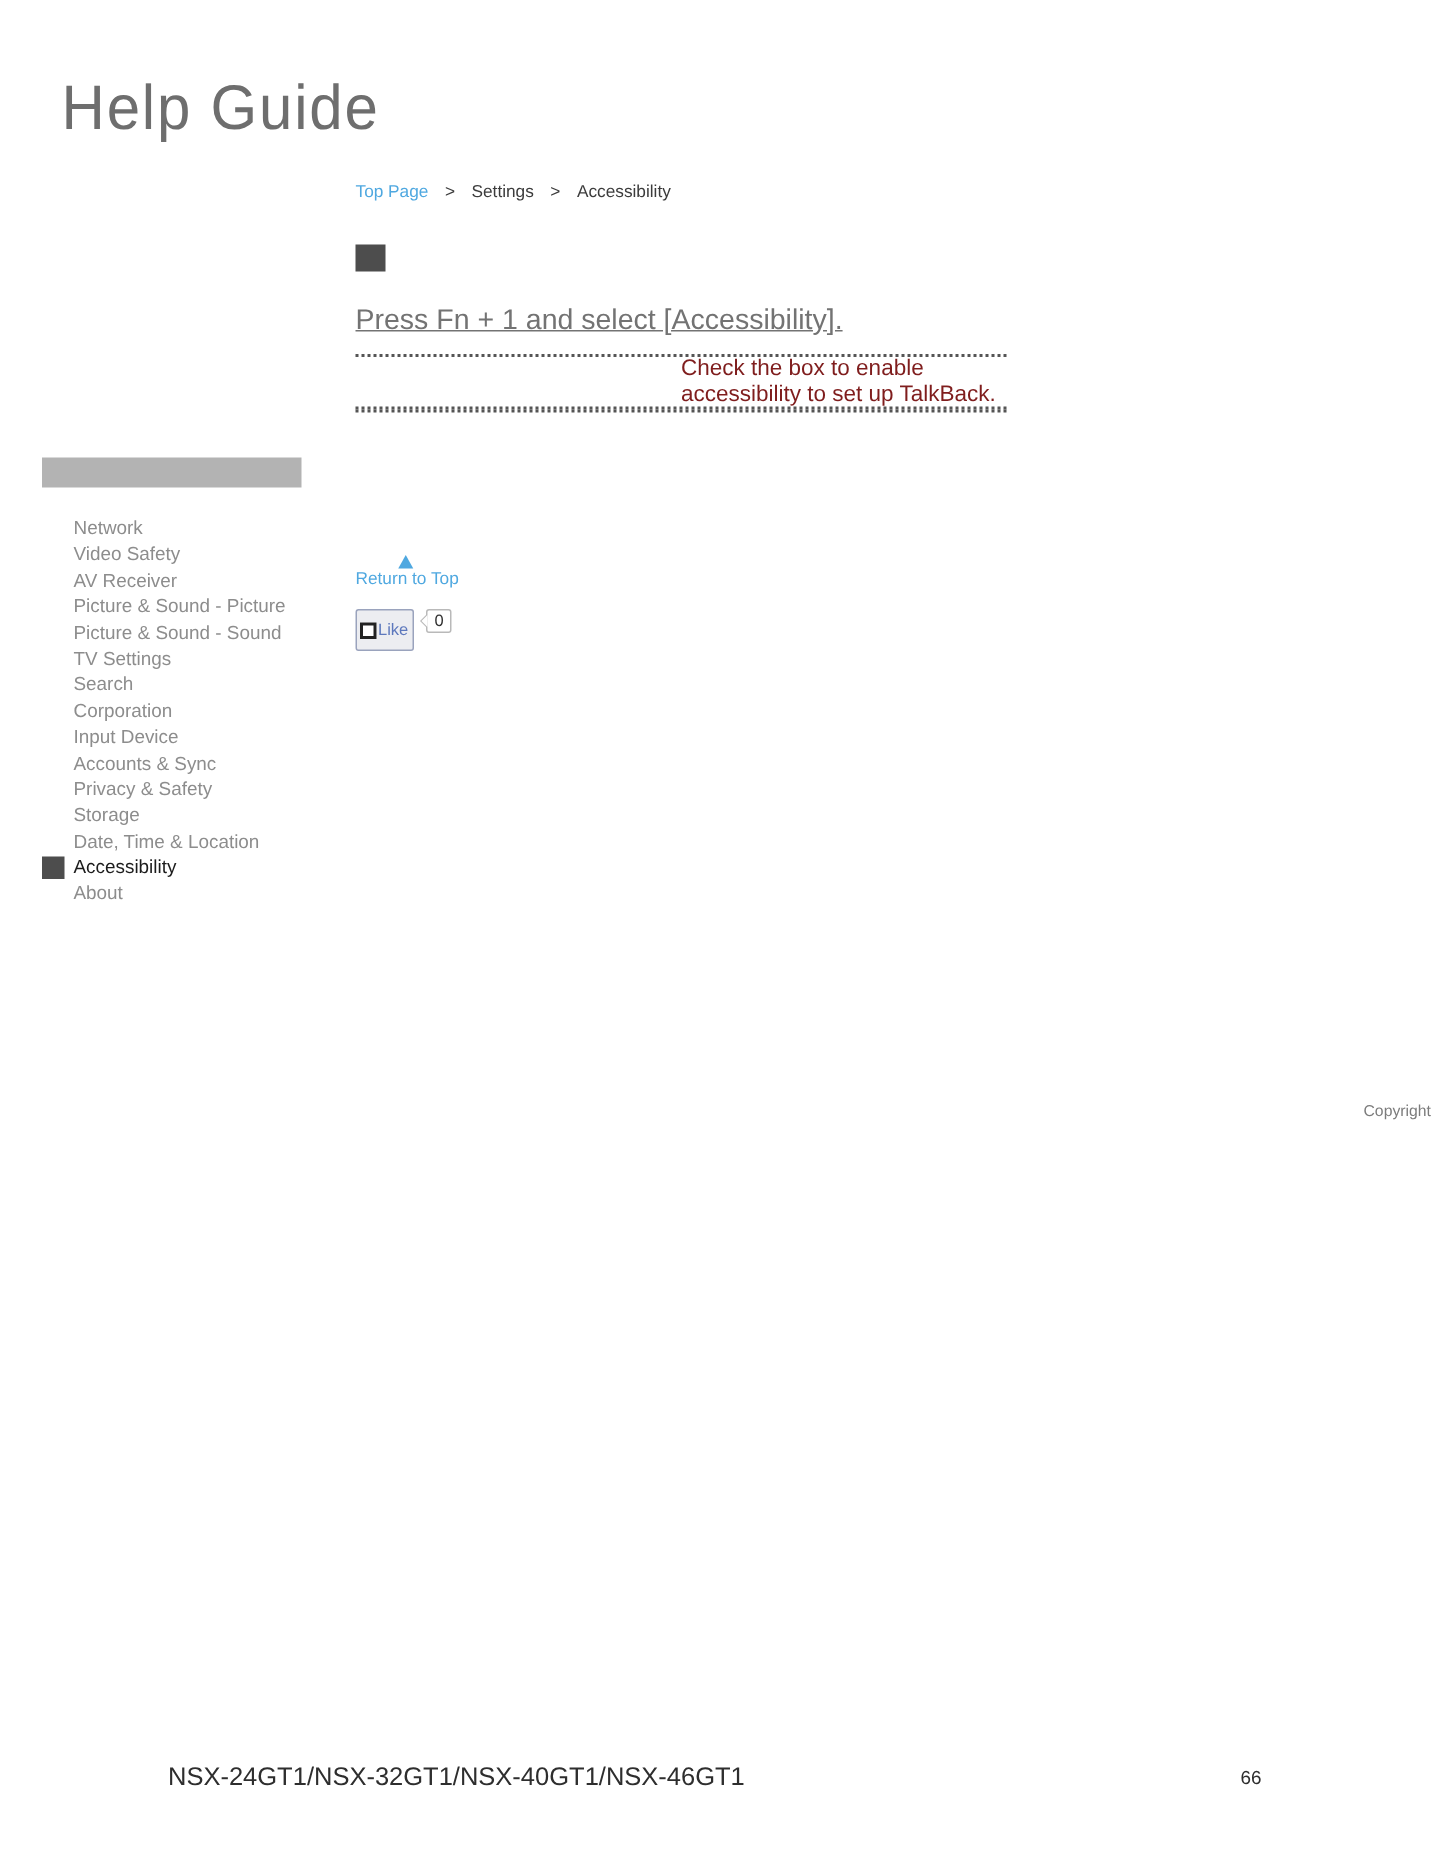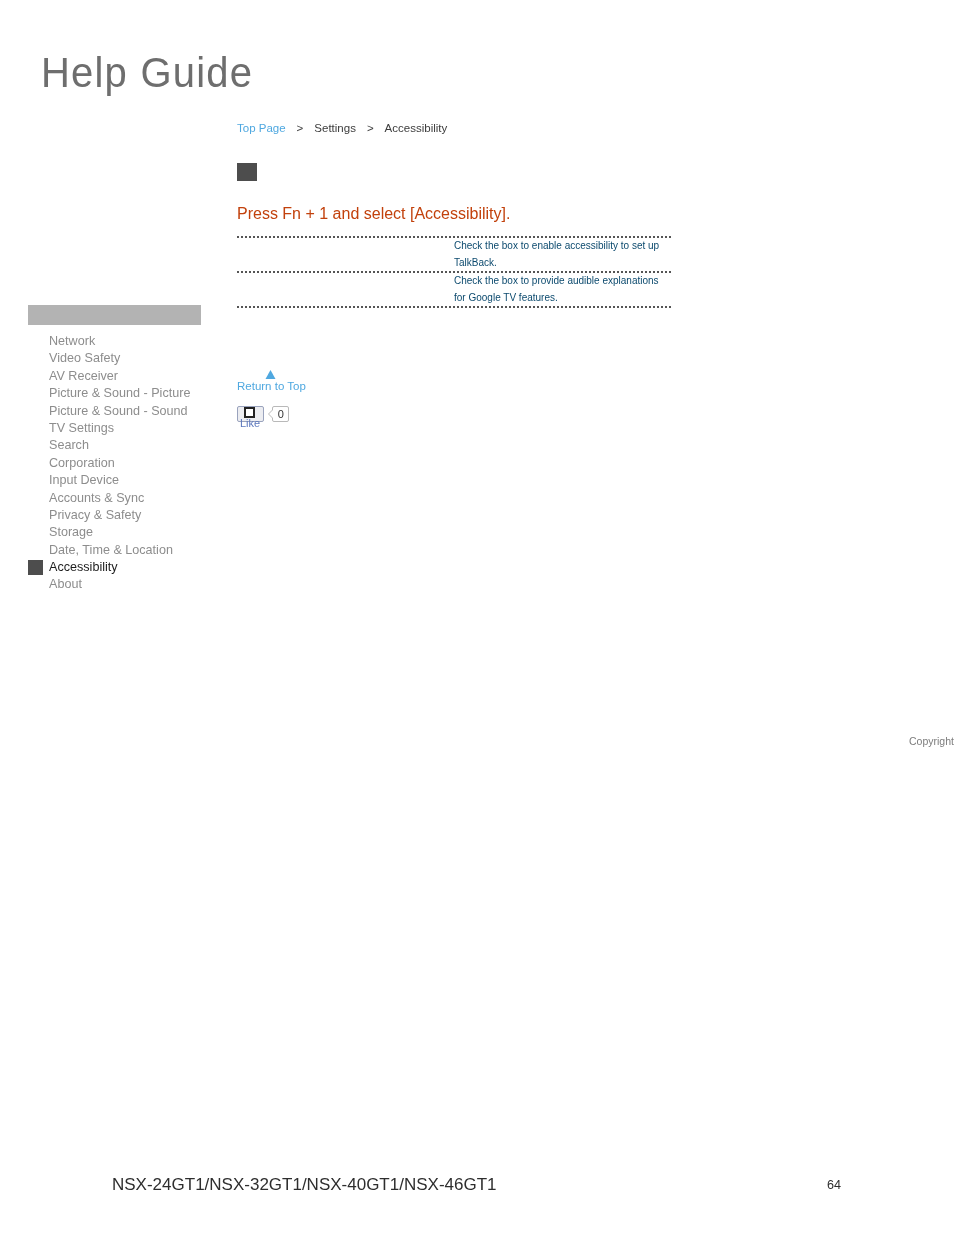--- a/index.html
+++ b/index.html
@@ -39,21 +39,21 @@
     left: 28px;
     top: 305px;
     width: 173px;
   }
   .sidebar-header {
     width: 173px;
     height: 20px;
     background: #b3b3b3;
   }
   .sidebar-nav {
-    margin-top: 8px;
+    margin-top: 19px;
     position: relative;
   }
   .sidebar-item {
     position: relative;
     height: 17.4px;
     line-height: 17.4px;
     padding-left: 21px;
     font-size: 12.6px;
     color: #8d8d8d;
     white-space: nowrap;
@@ -112,24 +112,25 @@
     width: 20px;
     height: 18px;
     background: #4d4d4d;
   }
 
   
   .intro {
     position: absolute;
     left: 0;
     top: 205px;
-    font-size: 16px;
+    font-size: 19px;
     line-height: 17px;
-    color: #c2410c;
-    white-space: nowrap;
+    color: #737373;
+    white-space: nowrap;
+    text-decoration: underline;
   }
 
   
   .spec-table {
     position: absolute;
     left: 0;
     top: 236px;
     width: 434px;
     border-collapse: collapse;
     table-layout: fixed;
@@ -145,23 +146,23 @@
   }
   .cell-label {
     width: 146px;
     font-size: 12.6px;
     line-height: 16.5px;
     color: #3c3c3c;
     padding: 9px 6px 10px 0;
   }
   .cell-desc {
     width: 288px;
-    font-size: 10px;
+    font-size: 15px;
     line-height: 16.5px;
-    color: #0c4a6e;
+    color: #7f1d1d;
     padding: 9px 0 10px 0;
   }
 
   
   .return-top {
     position: absolute;
     left: 0;
     top: 368px;
     font-size: 11.5px;
     line-height: 15px;
@@ -185,29 +186,28 @@
   .like-widget {
     position: absolute;
     left: 0;
     top: 406px;
     display: flex;
     align-items: flex-start;
   }
   .like-button {
     display: flex;
     align-items: center;
-    height: 16px;
+    height: 28px;
     padding: 0 3px 0 2px;
     background: #ecedf1;
     border: 1px solid #9aa3bd;
     border-radius: 2px;
     font-size: 11px;
     color: #3b5998;
     box-sizing: border-box;
-    flex-direction: column;
   }
   .broken-img {
     width: 11px;
     height: 11px;
     background: #ffffff;
     border: 2px solid #222222;
     box-sizing: border-box;
     margin-right: 1px;
     flex: 0 0 auto;
   }
@@ -331,24 +331,20 @@
         <tr>
           <td class="cell-label"></td>
           <td class="cell-desc">Check the box to enable accessibility to set up TalkBack.</td>
         </tr>
         <tr>
           <td colspan="2">
             <div class="rule"></div>
           </td>
         </tr>
         <tr>
-          <td class="cell-label"></td>
-          <td class="cell-desc">Check the box to provide audible explanations for Google TV features.</td>
-        </tr>
-        <tr>
           <td colspan="2">
             <div class="rule"></div>
           </td>
         </tr>
       </tbody>
   </table>
 
   <a class="return-top" href="#">
     <span class="triangle-icon">
       <svg width="11" height="11" viewBox="0 0 11 11" xmlns="http://www.w3.org/2000/svg">
@@ -365,13 +361,13 @@
     </div>
     <div class="like-count-wrap">
       <div class="like-count">0</div>
     </div>
   </div>
 
   <div class="copyright">Copyright 2010 Sony Corporation</div>
 </div>
 
 <div class="footer-models">NSX-24GT1/NSX-32GT1/NSX-40GT1/NSX-46GT1</div>
-<div class="footer-page">64</div>
+<div class="footer-page">66</div>
 
 </body></html>

